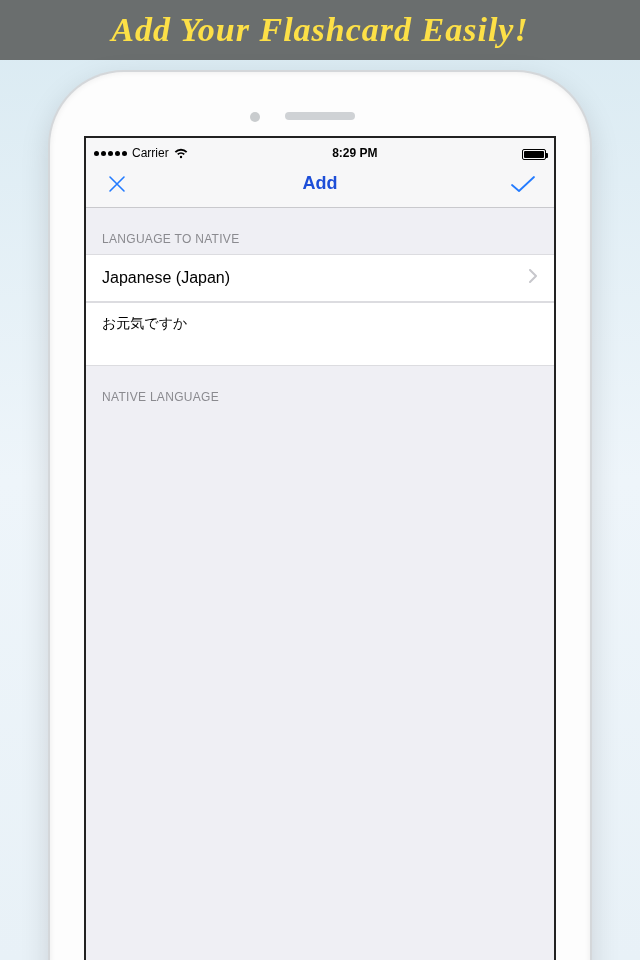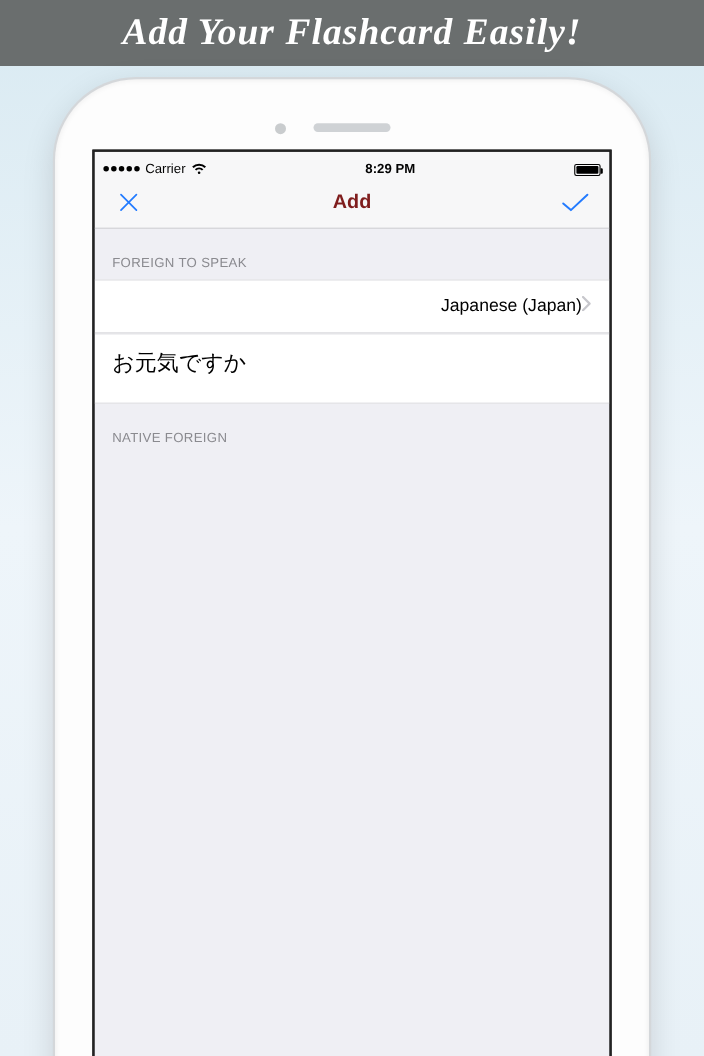--- a/index.html
+++ b/index.html
@@ -9,21 +9,21 @@
     font-family: -apple-system, "Helvetica Neue", Helvetica, Arial, sans-serif;
     position: relative;
   }
   .promo-banner {
     width: 100%;
     height: 60px;
     background: #6a6e6e;
     display: flex;
     align-items: center;
     justify-content: center;
-    color: #ffffff;
+    color: #fde047;
     font-family: "Comic Sans MS", "Marker Felt", cursive;
     font-size: 34px;
     font-weight: bold;
     letter-spacing: 1px;
     font-style: italic;
   }
   .phone {
     position: absolute;
     top: 72px;
     left: 50%;
@@ -78,41 +78,41 @@
   .battery .fill { position:absolute; left:1px; top:1px; bottom:1px; width:20px; background:#000; border-radius:1px;}
 
   
   .navbar {
     height: 48px;
     background: #f7f7f8;
     border-bottom: 1px solid #c9c9cd;
     display:flex; align-items:center; justify-content:space-between;
     padding: 0 14px;
   }
-  .navbar .title { font-size:18px; font-weight:600; color:#7f1d1d; }
+  .navbar .title { font-size:18px; font-weight:600; color:#1d4ed8; }
   .nav-icon { color:#237bff; width:34px; height:34px; display:flex; align-items:center; justify-content:center; }
   .nav-icon svg { stroke:#237bff; }
 
   
   .content { flex:1; overflow:auto; background:#efeff4; }
   .section-header {
     font-size: 12px; color:#8a8a8f; letter-spacing:0.3px;
     padding: 24px 16px 8px 16px;
   }
   .cell {
     background:#fff; border-top:1px solid #dcdce0; border-bottom:1px solid #dcdce0;
     padding: 14px 16px;
-    display:flex; align-items:center; justify-content:flex-end;
+    display:flex; align-items:center; justify-content:space-between;
     font-size:16px; color:#000;
   }
   .cell .chevron { color:#c7c7cc; }
   .textcell {
     background:#fff; border-top:1px solid #dcdce0; border-bottom:1px solid #dcdce0;
     min-height: 64px; padding:12px 16px;
-    font-size:20px; color:#000;
+    font-size:14px; color:#000;
     position:relative;
   }
   .textcell .caret {
     display:inline-block; width:2px; height:18px; background:#237bff; vertical-align:middle; margin-left:1px;
     animation: blink 1s step-start infinite;
   }
   @keyframes blink { 50% { opacity:0; } }
 </style>
 </head>
 <body>
@@ -163,34 +163,34 @@
         <div class="title">Add</div>
         <div class="nav-icon">
           <svg width="26" height="20" viewBox="0 0 26 20">
               <path d="M2 11 L9 17 L24 3" stroke-width="1.8" fill="none" stroke-linecap="round" stroke-linejoin="round"></path>
             </svg>
         </div>
       </div>
 
       <div class="content">
 
-        <div class="section-header">FOREIGN TO SPEAK</div>
+        <div class="section-header">LANGUAGE TO NATIVE</div>
         <div class="cell">
           <span>Japanese (Japan)</span>
           <span class="chevron">
             <svg width="9" height="14" viewBox="0 0 9 14">
                 <path d="M1 1 L7 7 L1 13" stroke="#c7c7cc" stroke-width="2" fill="none" stroke-linecap="round" stroke-linejoin="round"></path>
               </svg>
           </span>
         </div>
 
         <div class="textcell">
           <span>お元気ですか</span>
         </div>
 
-        <div class="section-header">NATIVE FOREIGN</div>
+        <div class="section-header">NATIVE LANGUAGE</div>
 
       </div>
 
     </div>
   </div>
 
 </div>
 
 </body></html>

